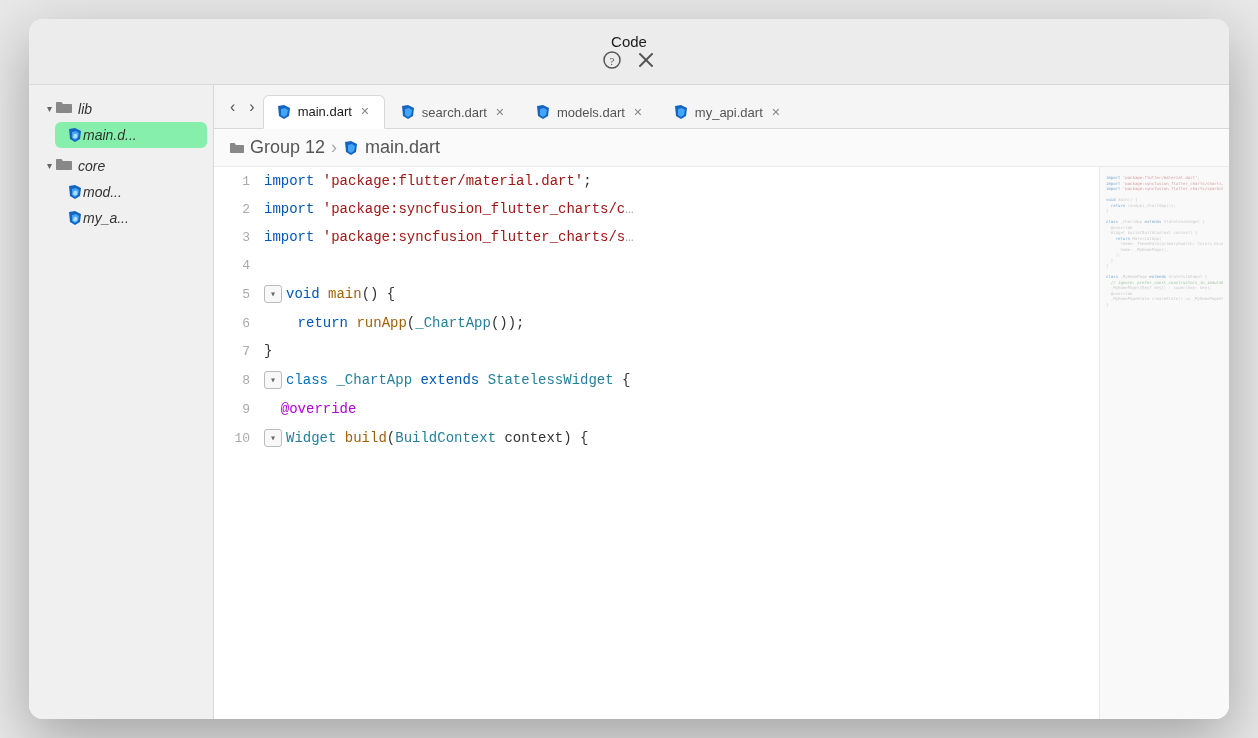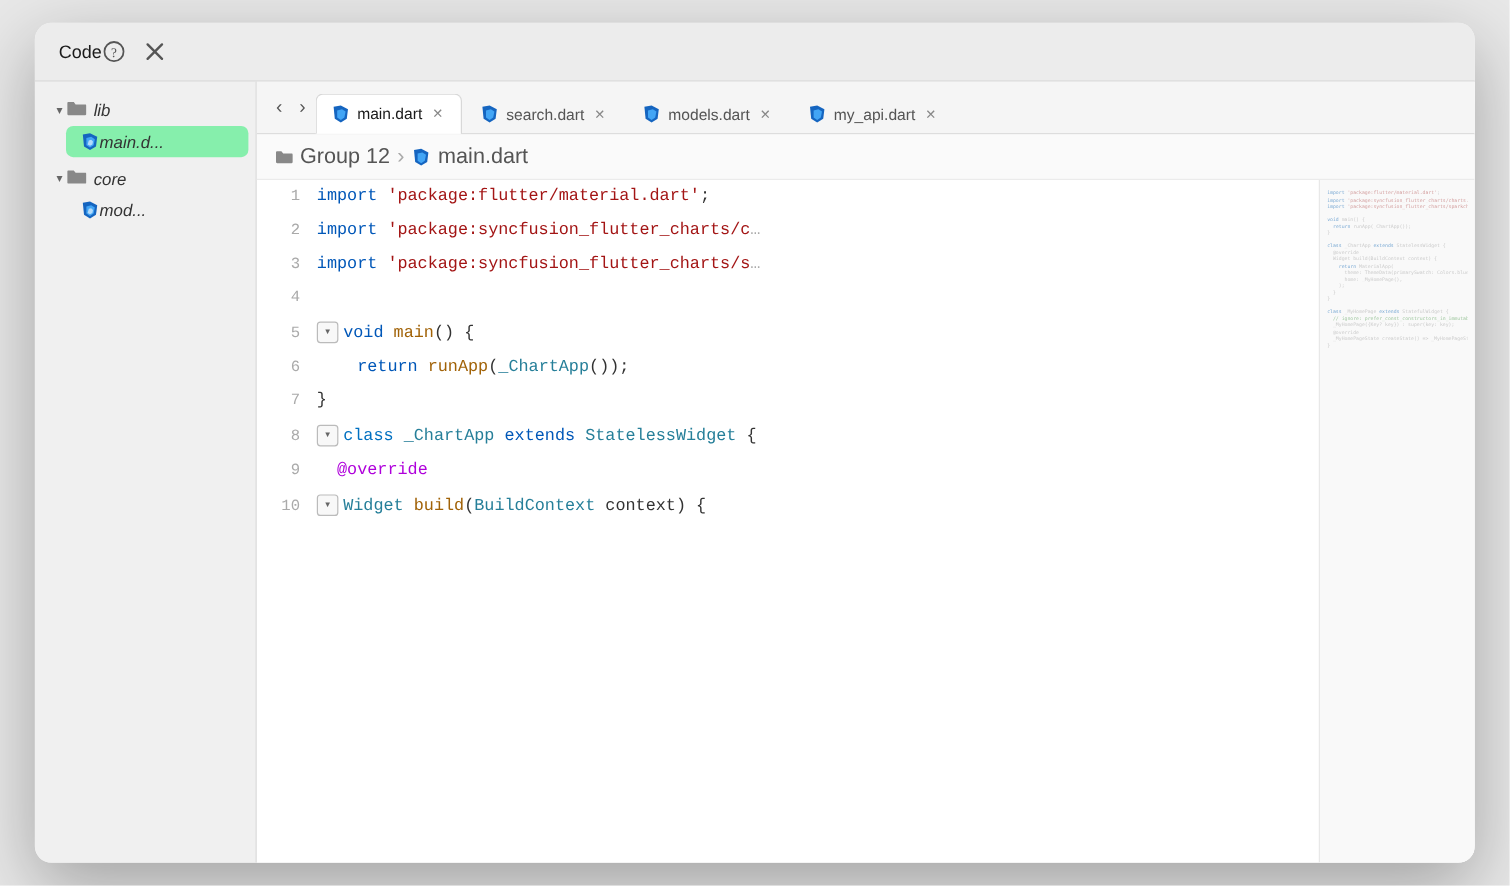--- a/index.html
+++ b/index.html
@@ -19,23 +19,24 @@
       box-shadow: 0 20px 60px rgba(0,0,0,0.3);
       overflow: hidden;
       display: flex;
       flex-direction: column;
     }
     .titlebar {
       background: #ececec;
       padding: 14px 20px;
       display: flex;
       align-items: center;
-      justify-content: flex-start;
+      justify-content: space-between;
       border-bottom: 1px solid #d8d8d8;
       flex-shrink: 0;
+      flex-direction: column;
     }
     .titlebar-title {
       font-size: 15px;
       font-weight: 500;
       color: #1a1a1a;
     }
     .titlebar-actions {
       display: flex;
       gap: 14px;
       align-items: center;
@@ -327,20 +328,28 @@
           <span class="sidebar-item-label">core</span>
         </div>
         <div class="sub-items">
           <div class="sidebar-item">
             <svg class="dart-svg" viewBox="0 0 16 16">
               <path d="M2 2L8 1L14 4L13 12L8 15L3 12L2 2Z" fill="#1565C0"></path>
               <path d="M5 5L9 4L12 6L11 11L8 13L5 11Z" fill="#42A5F5"></path>
               <path d="M7 7L9 6.5L10.5 8L10 10.5L8 11.5L6 10.5Z" fill="white" opacity="0.6"></path>
             </svg>
             <span class="sidebar-item-label">mod...</span>
+          </div>
+          <div class="sidebar-item">
+            <svg class="dart-svg" viewBox="0 0 16 16">
+              <path d="M2 2L8 1L14 4L13 12L8 15L3 12L2 2Z" fill="#1565C0"></path>
+              <path d="M5 5L9 4L12 6L11 11L8 13L5 11Z" fill="#42A5F5"></path>
+              <path d="M7 7L9 6.5L10.5 8L10 10.5L8 11.5L6 10.5Z" fill="white" opacity="0.6"></path>
+            </svg>
+            <span class="sidebar-item-label">my_a...</span>
           </div>
         </div>
       </div>
     </div>
 
     <div class="editor-area">
 
       <div class="tabs-bar">
         <button class="tab-nav-btn">‹</button>
         <button class="tab-nav-btn">›</button>

